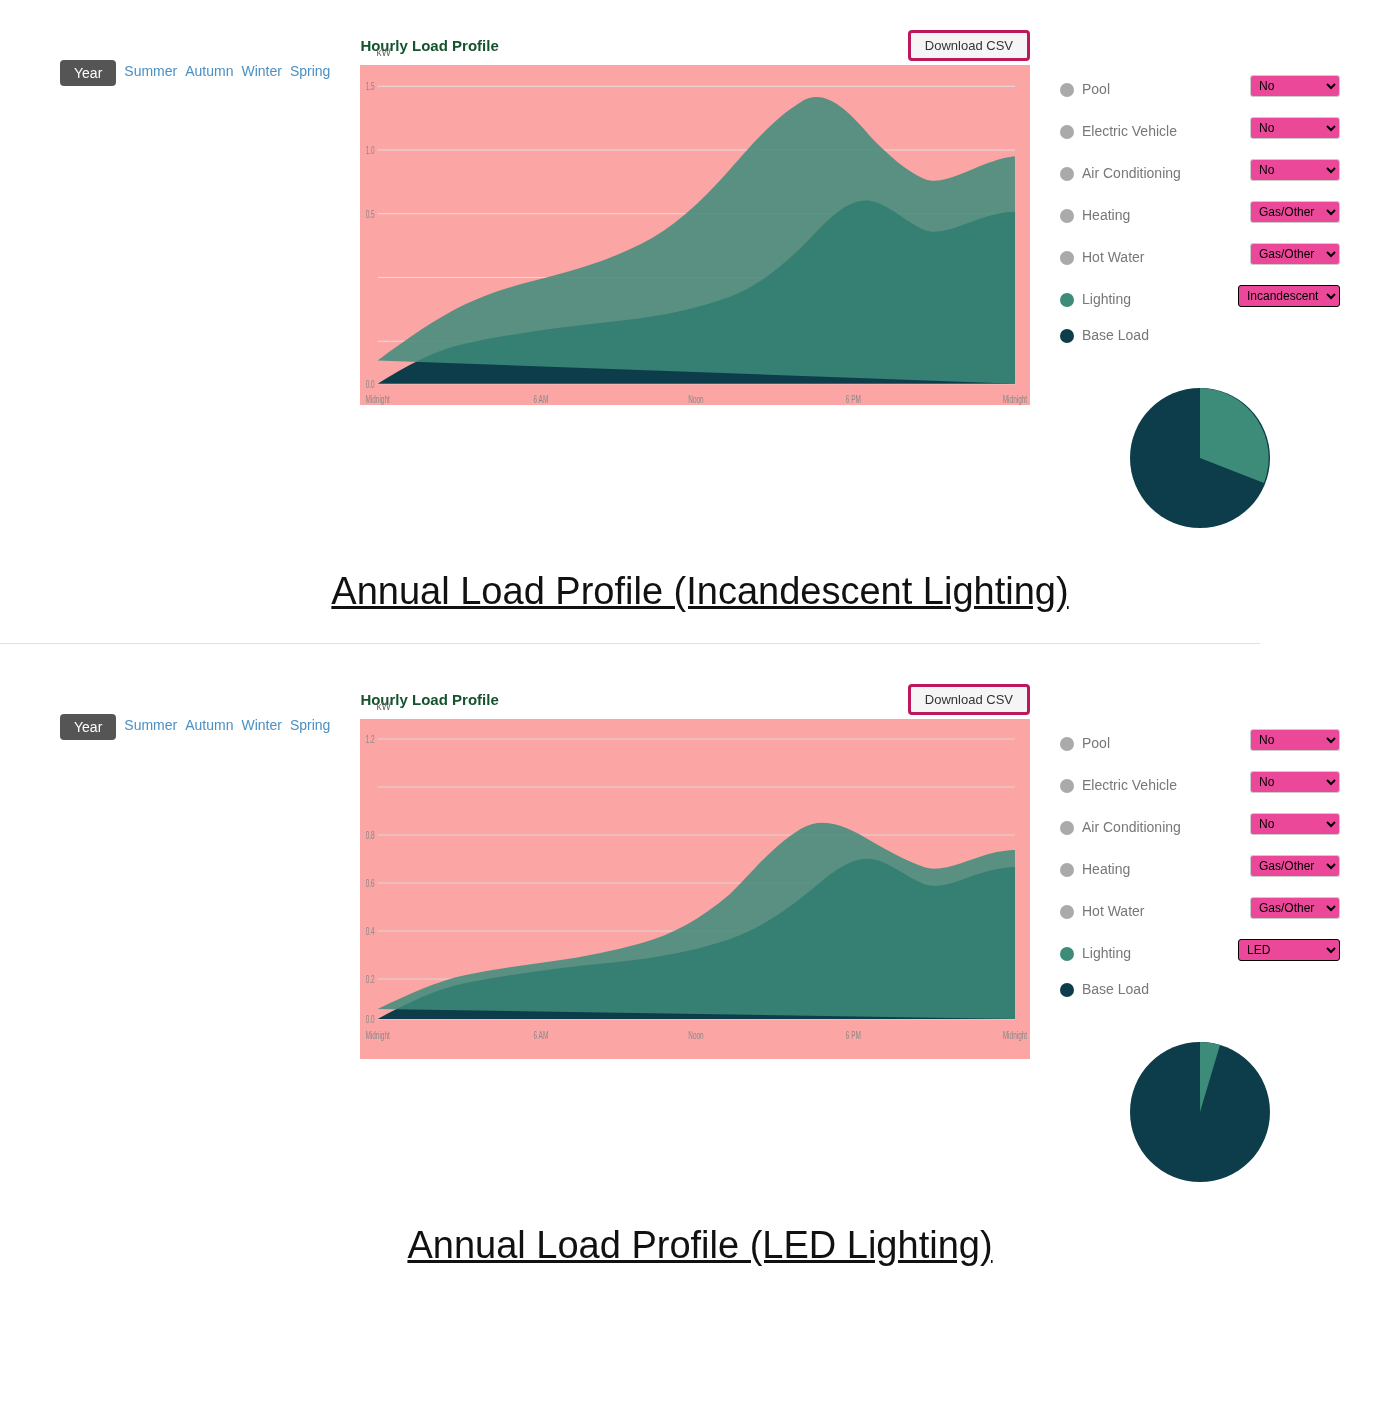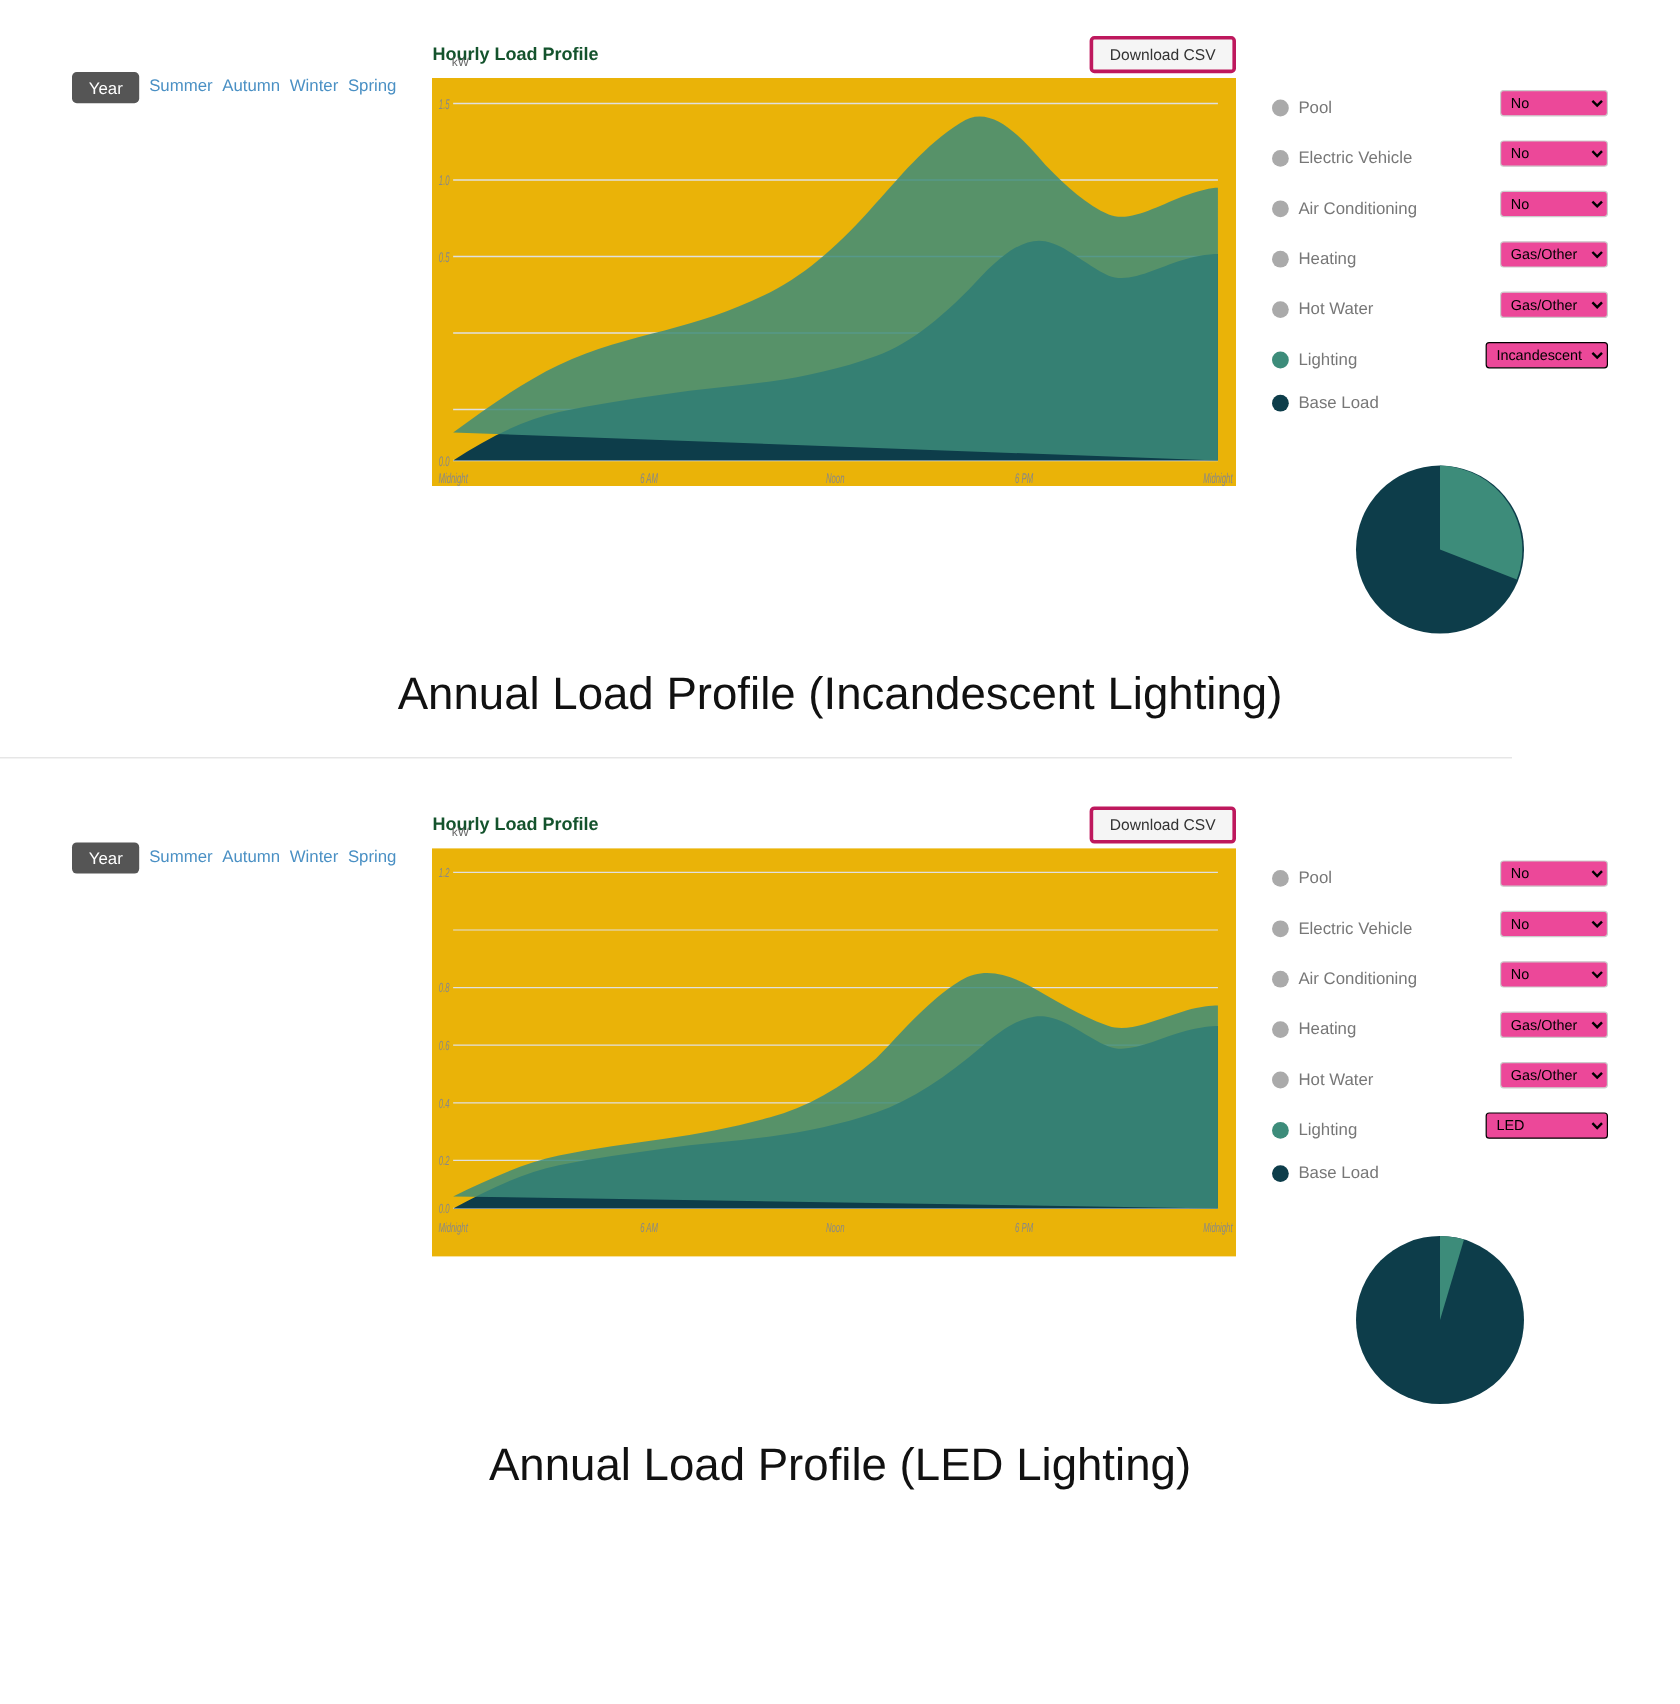--- a/index.html
+++ b/index.html
@@ -15,22 +15,23 @@
       display: flex;
       flex-direction: column;
       align-items: center;
       padding: 30px 60px 20px 60px;
     }
 
     .panel-title {
       font-size: 38px;
       font-weight: 400;
       color: #111;
-      margin-top: 20px;
+      margin-top: 32px;
       text-align: center;
+      text-decoration: underline;
     }
 
     .chart-section {
       display: flex;
       width: 100%;
       gap: 30px;
       align-items: flex-start;
     }
 
     
@@ -91,22 +92,21 @@
       padding: 5px 14px;
       font-size: 13px;
       cursor: pointer;
       color: #333;
     }
 
     .chart-wrapper {
       position: relative;
       width: 100%;
       height: 340px;
-      background: #eab308;
-      font-style: italic;
+      background: #fca5a5;
     }
 
     .chart-y-label {
       font-size: 10px;
       color: #666;
       position: absolute;
       left: 16px;
       top: -18px;
     }
 

